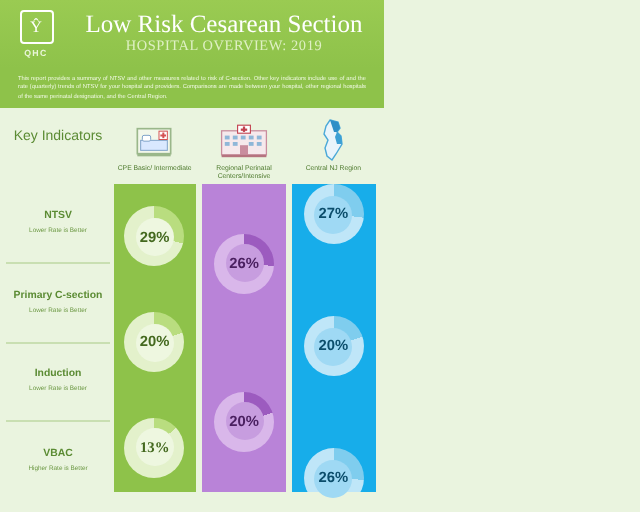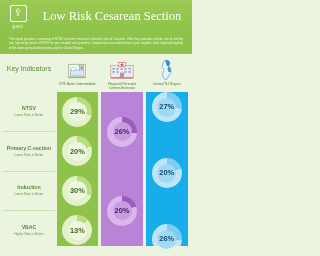--- a/index.html
+++ b/index.html
@@ -121,20 +121,21 @@
 
   <div class="header">
     <div class="logo-wrap">
       <div class="logo-box">
         <span class="logo-mark">Ŷ</span>
       </div>
       <div class="logo-text">QHC</div>
     </div>
     <div class="title-wrap">
       <div class="title-main">Low Risk Cesarean Section</div>
+      <div class="title-sub">HOSPITAL OVERVIEW: 2019</div>
     </div>
   </div>
 
   <div class="intro">This report provides a summary of NTSV and other measures related to risk of C-section. Other key indicators include use of and the rate (quarterly) trends of NTSV for your hospital and providers. Comparisons are made between your hospital, other regional hospitals of the same perinatal designation, and the Central Region.</div>
 
   <div class="colhead">
     <div class="spacer">
       <div class="key-title">Key
 Indicators</div>
     </div>
@@ -224,27 +225,21 @@
           <span class="pct">29%</span>
         </div>
       </div>
       <div class="cell">
         <div class="donut" style="background: conic-gradient(rgb(185, 221, 127) 0deg, rgb(185, 221, 127) 72deg, rgb(227, 241, 203) 72deg, rgb(227, 241, 203) 360deg);">
           <div class="hole"></div>
           <span class="pct">20%</span>
         </div>
       </div>
       <div class="cell">
-        <div class="donut" style="background: conic-gradient(rgb(185, 221, 127) 0deg, rgb(185, 221, 127) 108deg, rgb(227, 241, 203) 108deg, rgb(227, 241, 203) 360deg);">
-          <div class="hole"></div>
-          <span class="pct">30%</span>
-        </div>
-      </div>
-      <div class="cell">
-        <div class="donut" style="background: conic-gradient(rgb(185, 221, 127) 0deg, rgb(185, 221, 127) 46.8deg, rgb(227, 241, 203) 46.8deg, rgb(227, 241, 203) 360deg);">
+        <div class="donut" style="background: conic-gradient(rgb(185, 221, 127) 0deg, rgb(185, 221, 127) 46.8deg, rgb(227, 241, 203) 46.8deg, rgb(227, 241, 203) 360deg); font-family: Liberation Serif, serif;">
           <div class="hole"></div>
           <span class="pct">13%</span>
         </div>
       </div>
     </div>
 
     <div class="datacol col-purple">
       <div class="cell">
         <div class="donut" style="background: conic-gradient(rgb(156, 91, 191) 0deg, rgb(156, 91, 191) 93.6deg, rgb(217, 183, 234) 93.6deg, rgb(217, 183, 234) 360deg);">
           <div class="hole"></div>

